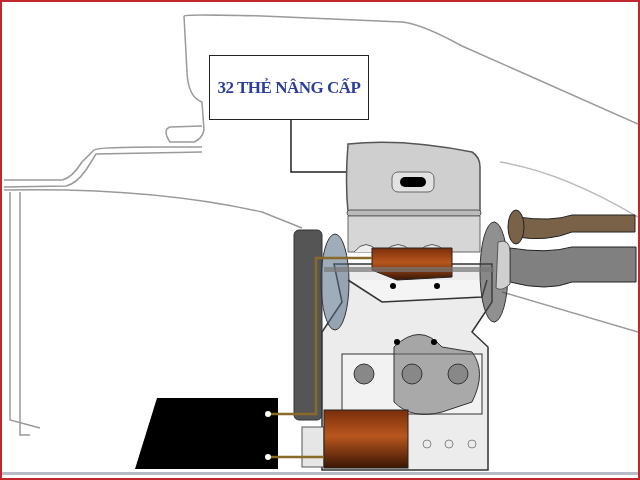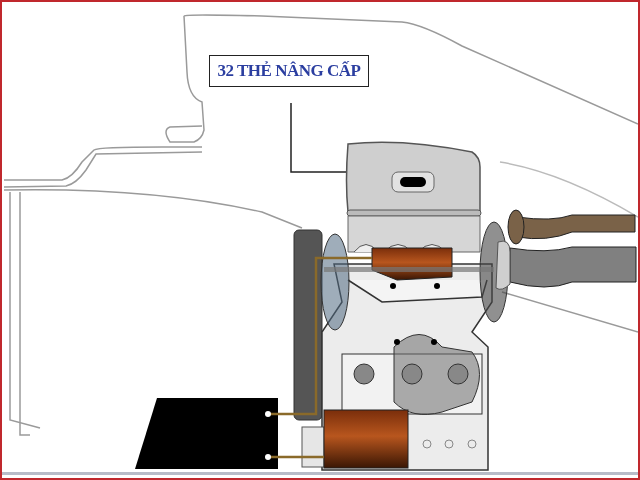--- a/index.html
+++ b/index.html
@@ -1,18 +1,18 @@
 <!DOCTYPE html>
 <html><head>
 <meta charset="utf-8">
 <style>
   html,body{margin:0;padding:0;background:#fff;}
   .frame{position:relative;width:640px;height:480px;overflow:hidden;background:#fff;box-sizing:border-box;border:2px solid #c0282d;}
   svg{position:absolute;left:0;top:0;}
-  .label-box{position:absolute;left:207px;top:53px;width:160px;height:32px;border:1.5px solid #222;background:#fff;display:flex;align-items:center;justify-content:center;box-sizing:border-box;}
+  .label-box{position:absolute;left:207px;top:53px;width:160px;height:65px;border:1.5px solid #222;background:#fff;display:flex;align-items:center;justify-content:center;box-sizing:border-box;}
   .label-text{font-family:"Liberation Serif",serif;font-weight:bold;font-size:17px;color:#2b3ea0;letter-spacing:-0.5px;white-space:nowrap;}
   .bottom-rule{position:absolute;left:0;top:470px;width:640px;height:3px;background:#b8bcc8;}
 </style>
 </head>
 <body>
 
 <div class="frame">
   <svg width="640" height="480" viewBox="0 0 640 480">
 
     <g fill="none" stroke="#9a9a9a" stroke-width="1.5">

